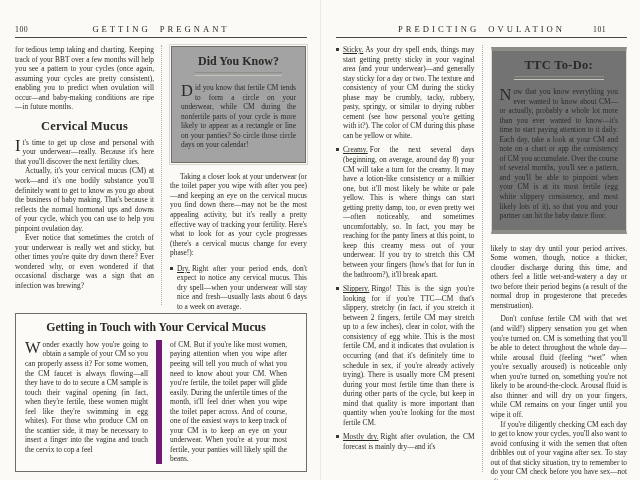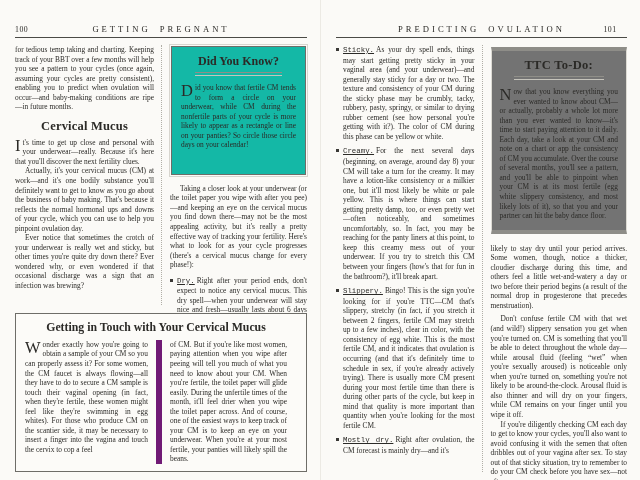--- a/index.html
+++ b/index.html
@@ -17,21 +17,21 @@
     display:flex;flex-direction:column;
   }
   .page.right{border-left:1px solid #eceae4;}
   
   .pghead{
     display:grid;grid-template-columns:34px 1fr 34px;align-items:baseline;
     border-bottom:1px solid #4a4a46;
     padding-bottom:3px;margin-bottom:7px;
   }
   .pgnum{font-size:7.8px;letter-spacing:0.5px;}
-  .pgnum.r{text-align:center;}
+  .pgnum.r{text-align:left;}
   .pgtitle{text-align:center;font-size:8.6px;letter-spacing:3px;word-spacing:4px;}
   
   .cols{display:flex;flex:1;min-height:0;}
   .col{width:50%;box-sizing:border-box;}
   .col.first{padding-right:7px;}
   .col.second{border-left:1px dotted #b0aea6;padding-left:8px;}
   
   p.bt{
     margin:0;font-size:7.4px;line-height:9.55px;text-align:justify;
   }
@@ -40,21 +40,21 @@
   .sechead{
     font-size:12.5px;font-weight:bold;margin:7px 0 4px 0;letter-spacing:0.2px;text-align:center;
   }
   .dropcap{
     float:left;font-size:16.5px;line-height:14px;
     padding:1px 2px 0 0;font-weight:normal;
   }
   
   .dyk{
     border:1px solid #6e6d68;outline:1px solid #d8d6cf;outline-offset:1px;
-    padding:7px 9px 24px 9px;margin:1px 1px 9px 1px;background:#14b8a6;
+    padding:7px 9px 12px 9px;margin:1px 1px 9px 1px;background:#a3a3a3;
   }
   .boxtitle{
     text-align:center;font-weight:bold;font-size:12px;margin:0 0 3px 0;
   }
   .dblrule{height:2px;border-top:1.6px solid #8f8e88;border-bottom:1px solid #c6c4bc;margin:3px 14px 7px 14px;}
   .ttc{
     border-top:4px solid #8e8d88;border-bottom:4px solid #8e8d88;
     border-left:1px solid #dddbd4;border-right:1px solid #dddbd4;
     padding:7px 8px 9px 8px;margin:2px 0 10px 0;background:#737373;
   }
@@ -65,21 +65,21 @@
   }
   .touchbox .boxtitle{font-size:11.8px;margin-bottom:5px;}
   .boxcols{display:flex;}
   .boxcol{width:50%;box-sizing:border-box;}
   .boxcol.c1{padding-right:8px;}
   .boxcol.c2{border-left:6px solid #701a75;padding-left:8px;}
   
   .bullet{display:flex;margin:0 0 5px 0;}
   .sqmark{flex:0 0 auto;width:3px;height:3px;background:#3a3936;margin:3px 4px 0 0;}
   .btext{flex:1;font-size:7.4px;line-height:9.55px;text-align:justify;}
-  .blabel{text-decoration:underline;margin-right:2px;font-family:Liberation Mono, monospace;}
+  .blabel{text-decoration:underline;margin-right:2px;}
   .gap4{height:4px;}
   .gap6{height:6px;}
 </style>
 </head>
 <body>
 
 <div class="spread">
 
   <div class="page left">
     <div class="pghead">

